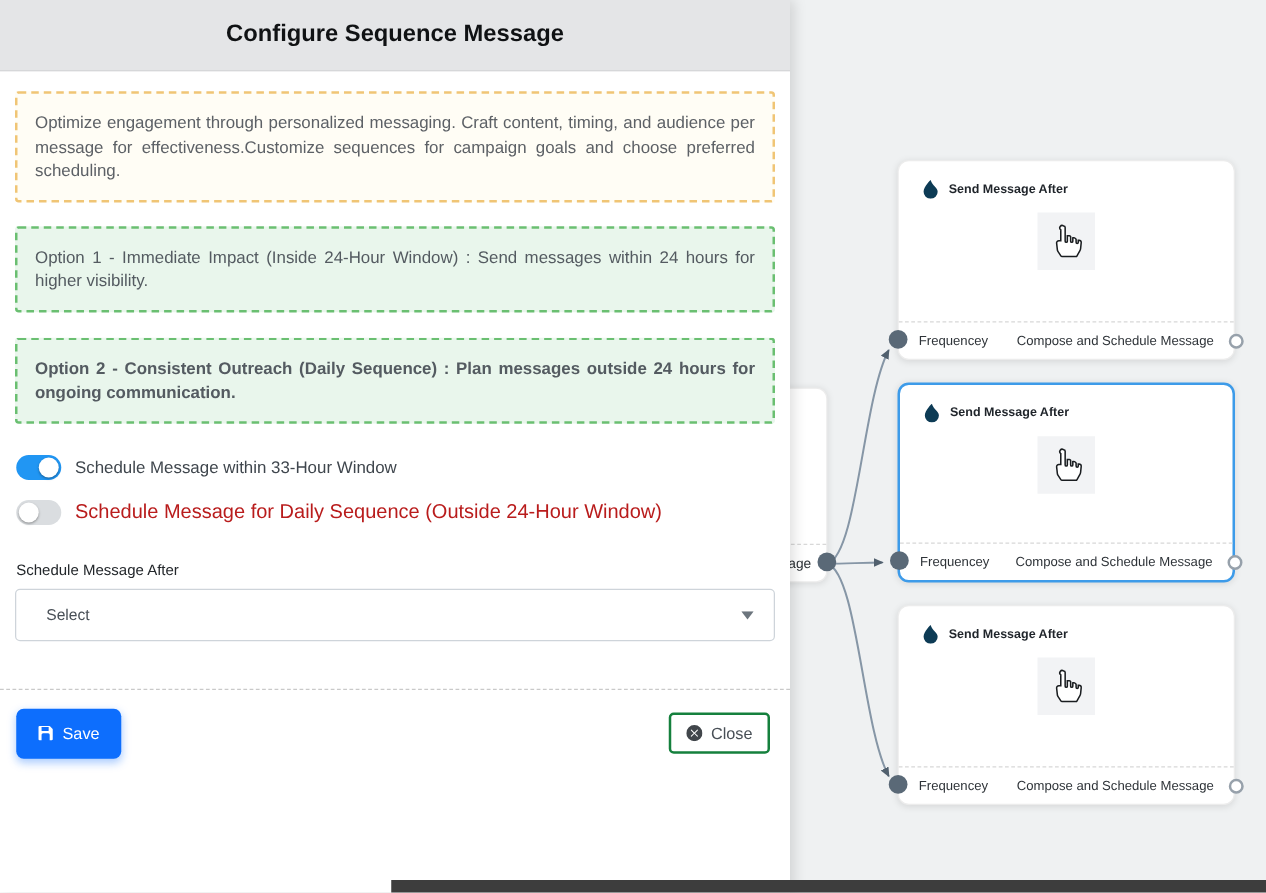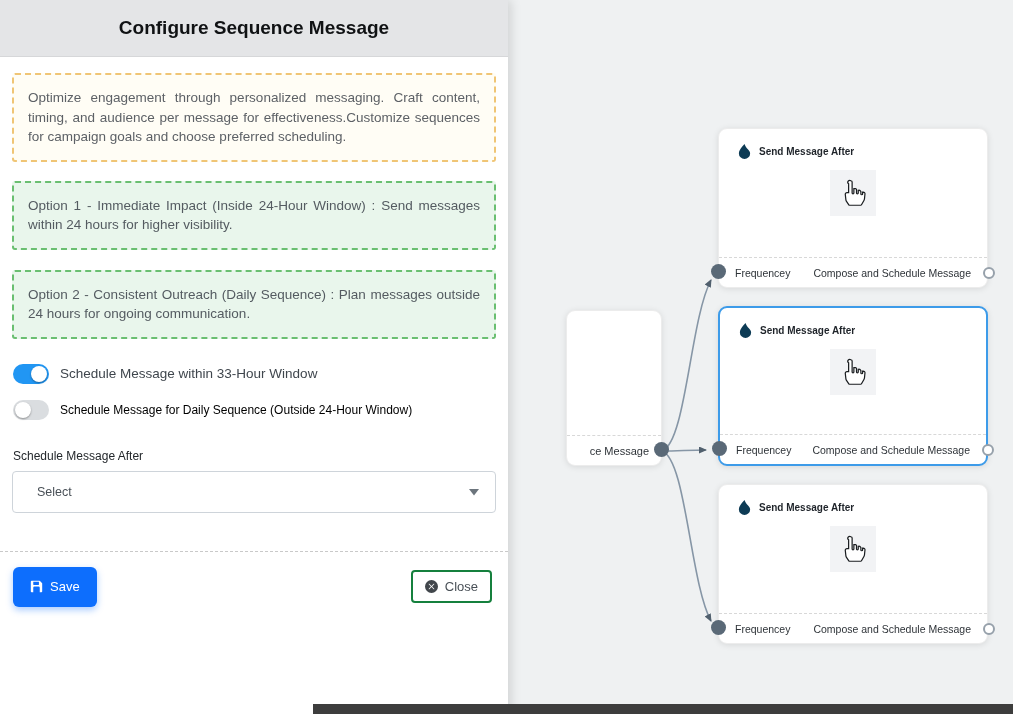--- a/index.html
+++ b/index.html
@@ -50,52 +50,52 @@
   .port-out {
     position:absolute; right:-8px; bottom:8px; width:12px; height:12px;
     border-radius:50%; background:#fff; border:2px solid #97a1ab;
   }
 
   .source-node { left:566px; top:310px; width:96px; height:156px; border-radius:9px; }
   .source-node .node-footer { justify-content:flex-end; padding:0 12px; font-size:11px; }
 
   
   .modal {
-    position:absolute; left:0; top:0; width:508px; height:714px;
+    position:absolute; left:0; top:0; width:632px; height:714px;
     background:#fff; z-index:10; box-shadow:3px 0 10px rgba(0,0,0,.13);
   }
   .modal-header {
     height:57px; background:#e4e5e7; border-bottom:1px solid #d6d7d9;
     display:flex; align-items:center; justify-content:center;
   }
   .modal-title { font-size:19px; font-weight:700; color:#101214; }
 
   .alert {
     margin:0 12px; padding:13px 14px; font-size:13.5px; line-height:1.45;
     text-align:justify; border-radius:3px;
   }
   .alert-warning { margin-top:16px; background:#fffdf5; border:2px dashed #f0c575; color:#5d6166; }
   .alert-success { background:#e9f6ec; border:2px dashed #6abf71; color:#545b61; }
   .g1 { margin-top:19px; }
-  .g2 { margin-top:20px; }
+  .g2 { margin-top:20px;font-weight:bold; }
 
   .toggle-row { display:flex; align-items:center; gap:11px; margin:0 13px; }
   .t1 { margin-top:25px; }
   .t2 { margin-top:16px; }
   .switch { width:36px; height:20px; border-radius:10px; position:relative; cursor:pointer; flex:0 0 auto; }
   .switch .knob {
     position:absolute; top:2px; width:16px; height:16px; border-radius:50%;
     background:#fff; box-shadow:0 1px 2px rgba(0,0,0,.35);
   }
   .switch.on  { background:#2196f3; }
   .switch.on .knob  { right:2px; }
   .switch.off { background:#dadde0; }
   .switch.off .knob { left:2px; }
   .toggle-label-on  { font-size:13.5px; color:#3f464d; }
-  .toggle-label-off { font-size:12px; color:#000000; }
+  .toggle-label-off { font-size:16px; color:#b91c1c; }
 
   .sched-label { margin:29px 13px 0; font-size:12px; color:#23272b; }
   .select {
     margin:8px 12px 0; height:42px; border:1px solid #ced4da; border-radius:4px;
     background:#fff; display:flex; align-items:center;
     padding:0 16px 0 24px; font-size:12.5px; color:#495057; cursor:pointer;
   }
   .select .caret { margin-left:auto; color:#6c757d; }
 
   .divider { margin-top:38px; border-top:1px dashed #c9c9c9; height:0; }

